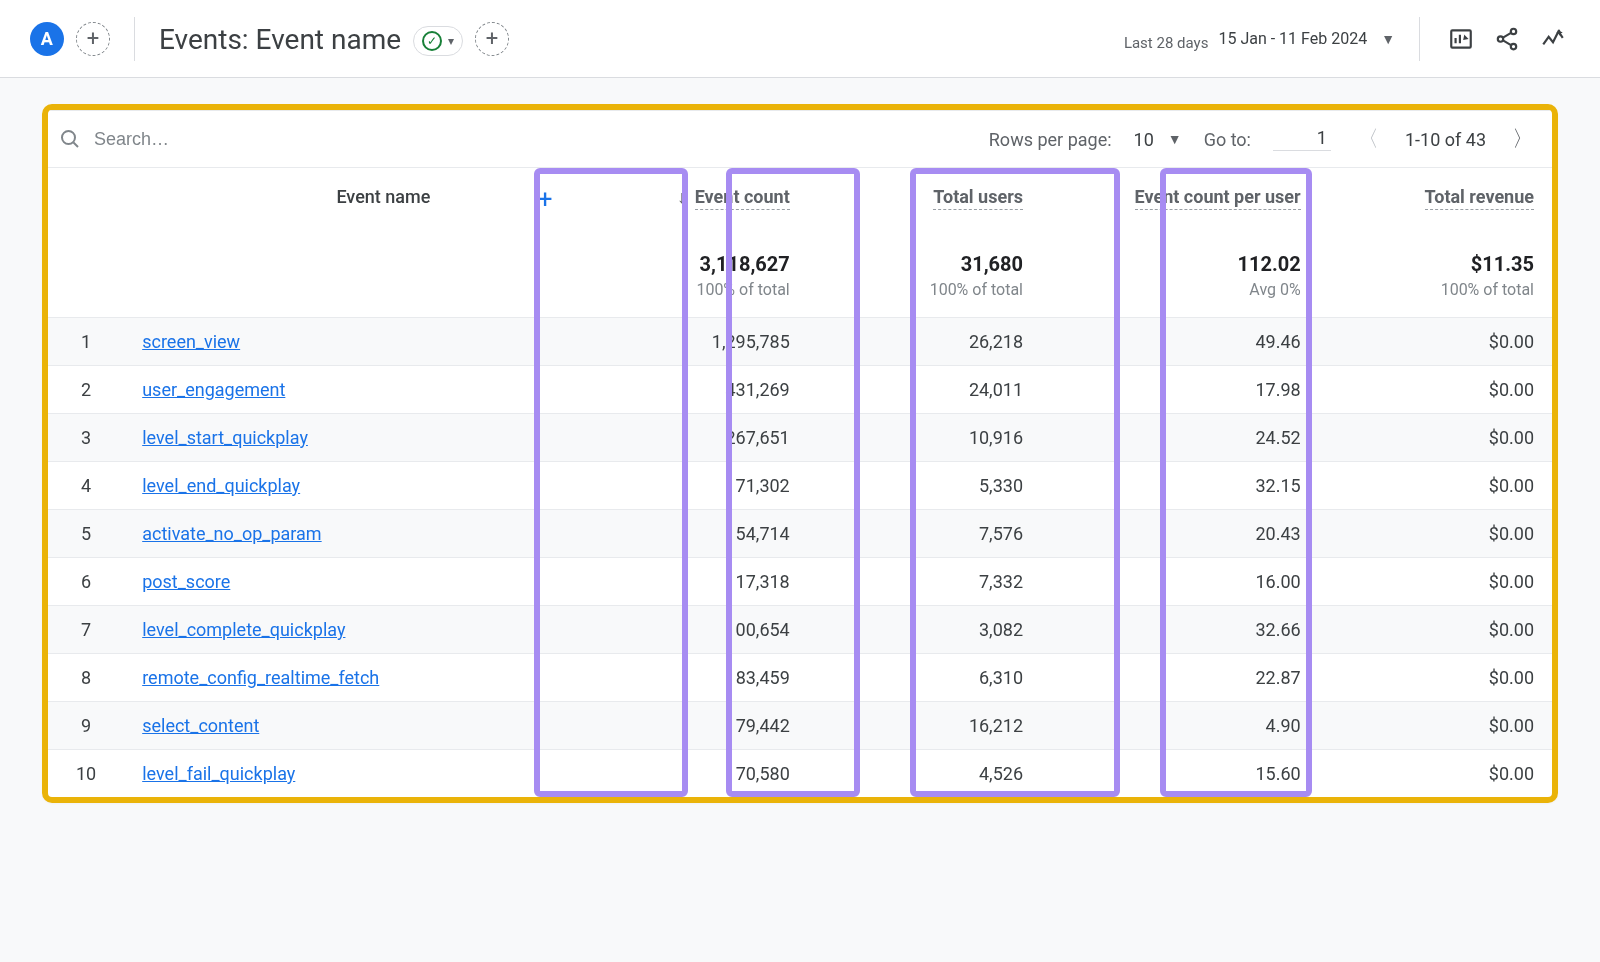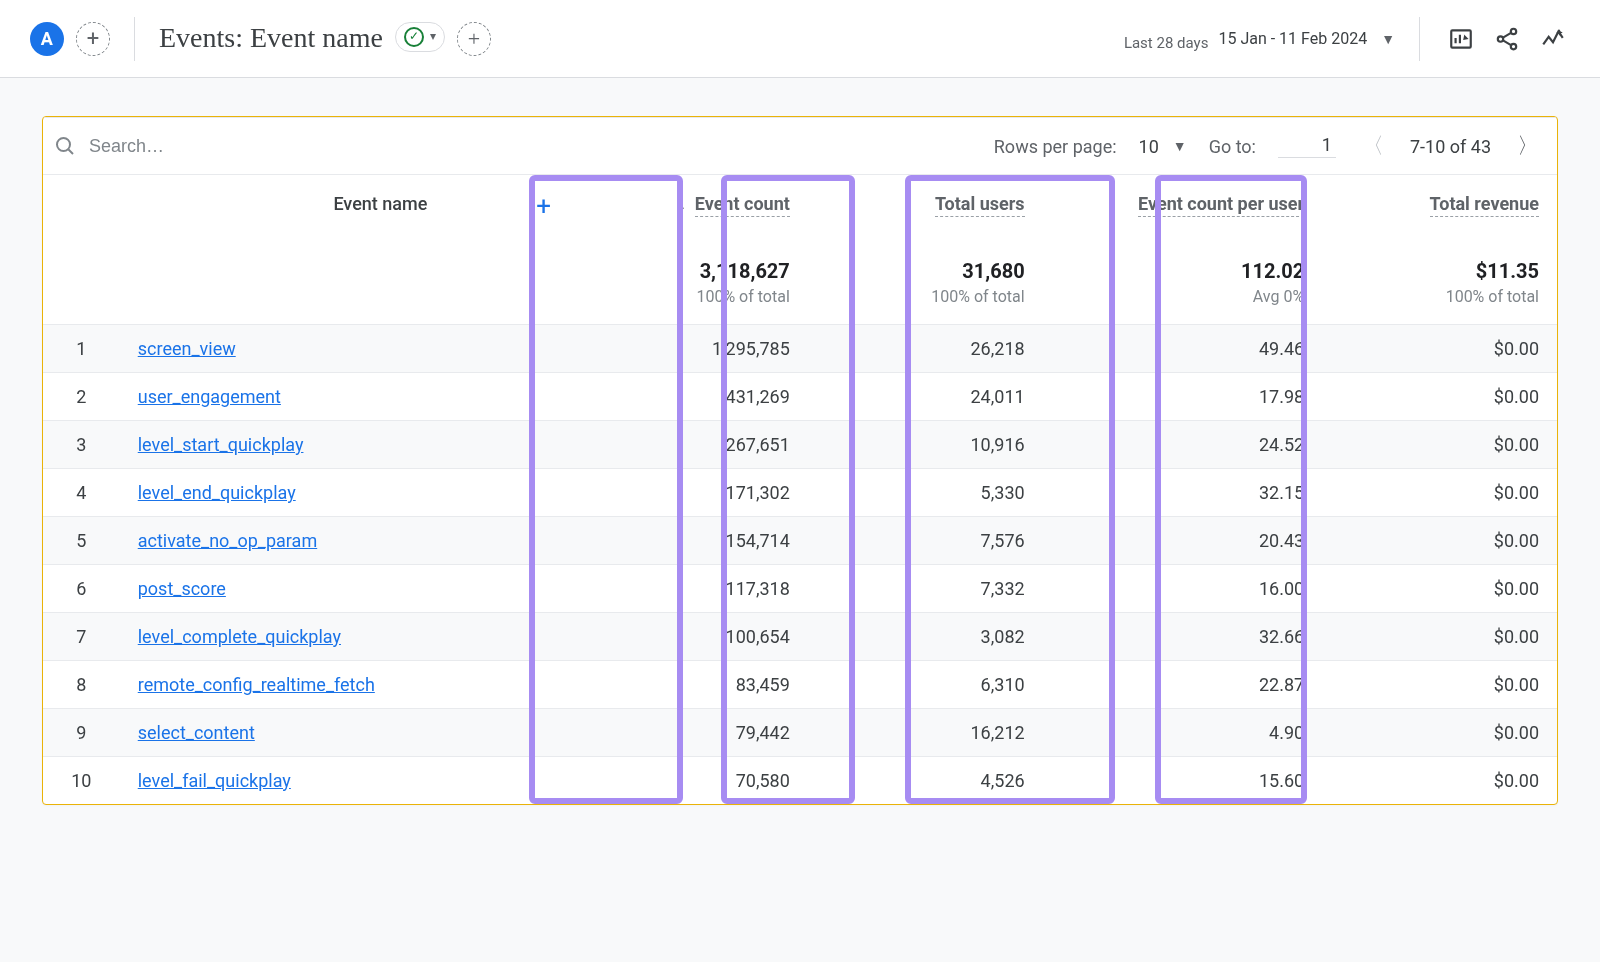--- a/index.html
+++ b/index.html
@@ -16,21 +16,21 @@
     width: 34px; height: 34px; border-radius: 50%; background: #1a73e8;
     color: #fff; font-weight: 700; display: flex; align-items: center; justify-content: center;
     font-size: 18px; letter-spacing: .5px;
   }
   .dashed-circle {
     width: 34px; height: 34px; border: 1.75px dashed #80868b; border-radius: 50%;
     display: flex; align-items: center; justify-content: center; color: #5f6368; font-size: 22px; font-weight: 400;
     cursor: pointer;
   }
   .vdiv { width: 1px; height: 44px; background: #dadce0; margin: 0 12px; }
-  .title-block { display: flex; align-items: flex-start; gap: 12px; font-family: Liberation Serif, serif; }
+  .title-block { display: flex; align-items: flex-end; gap: 12px; }
   .page-title { font-size: 28px; color: #3c4043; }
   .pill {
     display: flex; align-items: center; gap: 6px; height: 30px; padding: 0 8px;
     border: 1px solid #dadce0; border-radius: 20px;
   }
   .check-green {
     width: 20px; height: 20px; border-radius: 50%; border: 2px solid #188038;
     color: #188038; display: flex; align-items: center; justify-content: center; font-size: 12px;
   }
   .chev { color: #5f6368; font-size: 12px; }
@@ -38,21 +38,21 @@
   .date-block { display: flex; align-items: center; gap: 10px; color: #5f6368; }
   .date-caption { font-size: 15px; margin-top: 9px; }
   .date-range { font-size: 16px; color: #3c4043; }
   .chev-down { color: #5f6368; font-size: 14px; margin-left: 4px; }
   .icon-btn { width: 34px; height: 34px; display: flex; align-items: center; justify-content: center; color: #3c4043; cursor: pointer; }
   .icon-btn svg { width: 26px; height: 26px; }
 
   
   .wrap { padding: 0 42px 40px 42px; }
   .card {
-    background: #fff; border: 1px solid #eab308; border-radius: 4px; margin-top: 38px;
+    background: #fff; border: 6px solid #eab308; border-radius: 10px; margin-top: 26px;
     overflow: hidden; box-shadow: 0 1px 2px rgba(0,0,0,.03);
   }
 
   
   .toolbar {
     display: flex; align-items: center; height: 58px; padding: 0 14px 0 10px;
     border-top: 1px solid #e8eaed; border-bottom: 1px solid #e8eaed; gap: 22px;
     color: #5f6368; font-size: 18px;
   }
   .search { display: flex; align-items: center; gap: 12px; color: #80868b; flex: 1; }
@@ -161,21 +161,21 @@
         <input placeholder="Search…" style="">
       </div>
       <span>Rows per page:</span>
       <div class="rpp-sel">
         <span>10</span>
         <span class="chev-down">▼</span>
       </div>
       <span>Go to:</span>
       <div class="goto-in">1</div>
       <span class="nav-chev disabled">〈</span>
-      <span class="range-txt">7-10 of 43</span>
+      <span class="range-txt">1-10 of 43</span>
       <span class="nav-chev">〉</span>
     </div>
 
     <div class="hl-wrap">
       <table class="data">
         <colgroup>
           <col class="c-idx">
             <col class="c-name">
           <col class="c-m">
             <col class="c-m">

